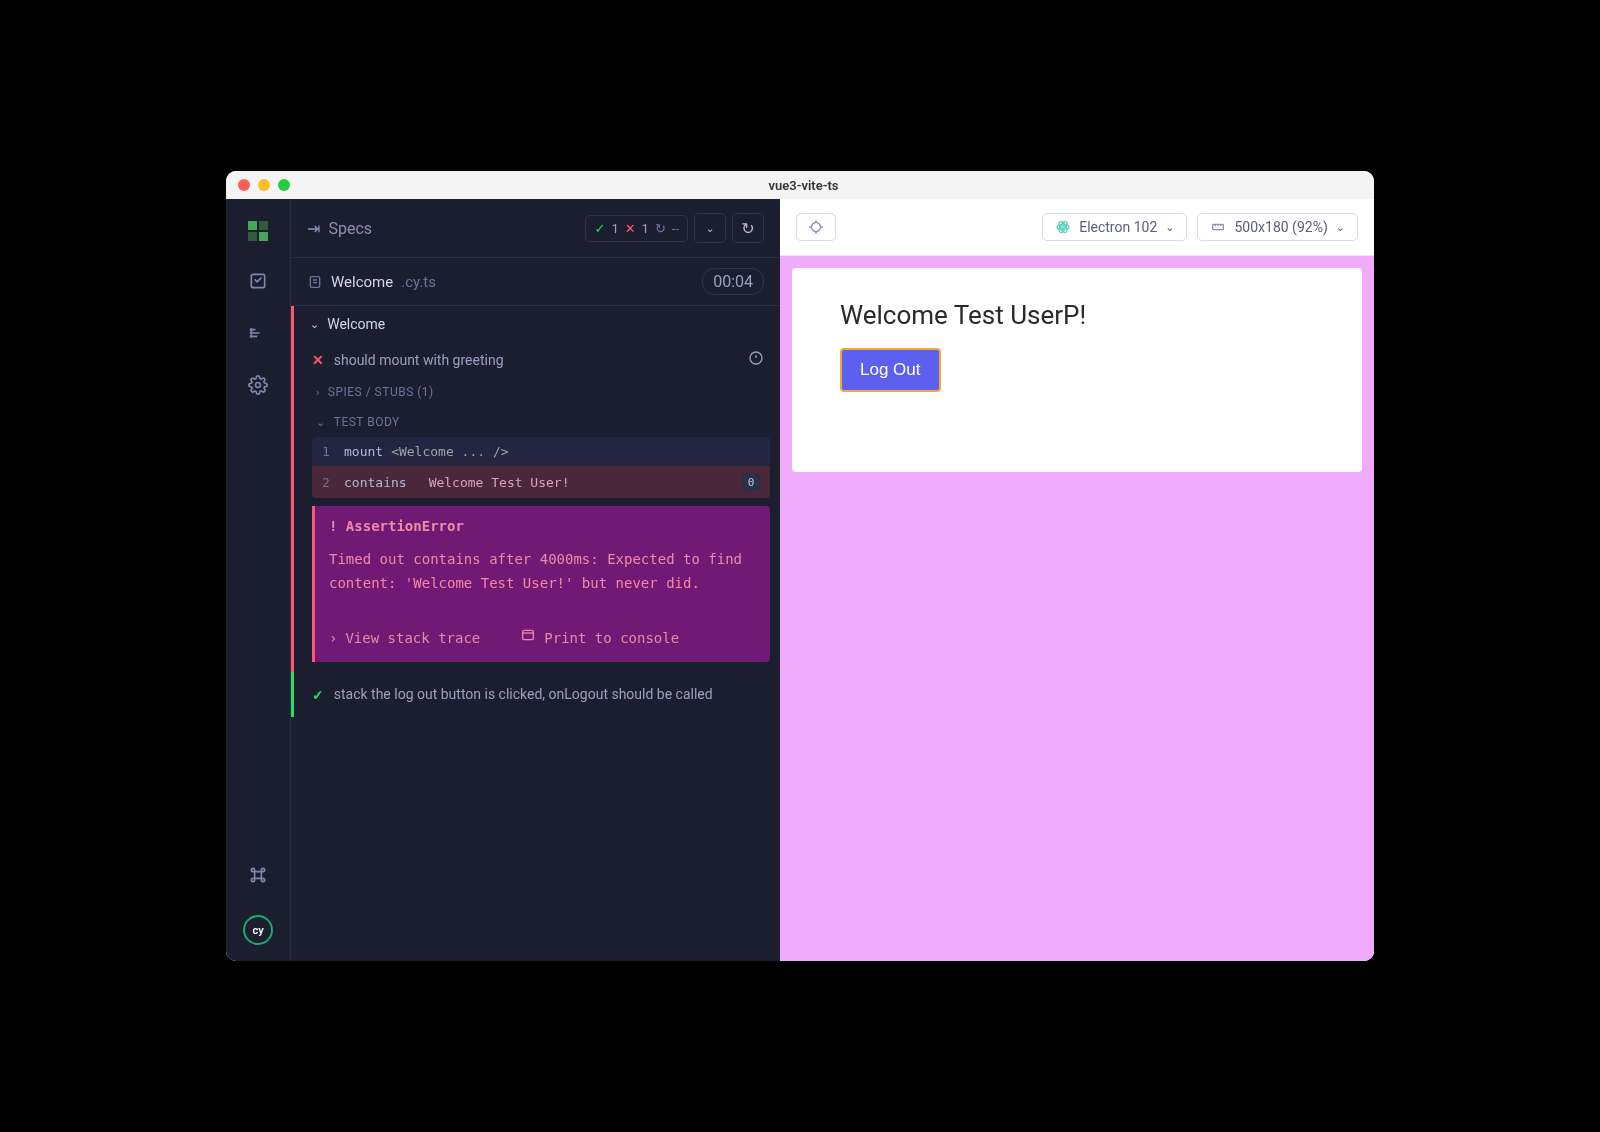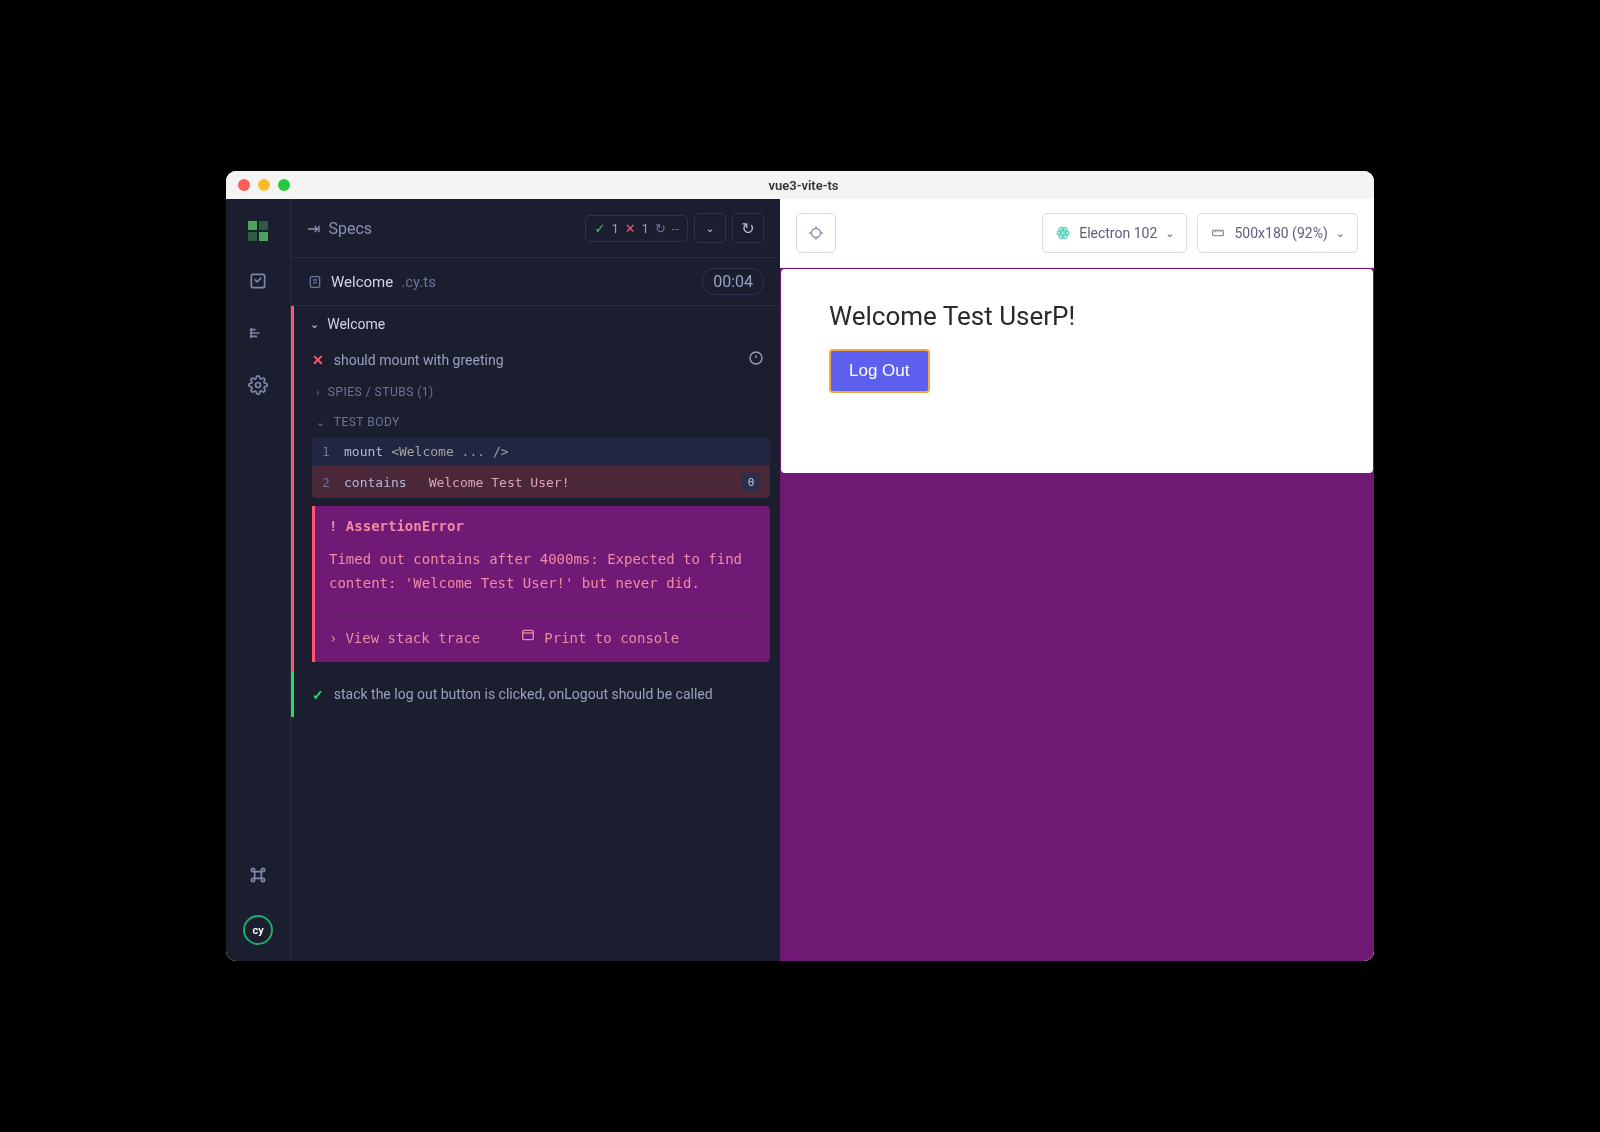--- a/index.html
+++ b/index.html
@@ -244,35 +244,35 @@
     .preview-toolbar {
       display: flex;
       align-items: center;
       padding: 14px 16px;
       gap: 10px;
       border-bottom: 1px solid #e6e8ef;
     }
     .pv-btn {
       border: 1px solid #d7dae8;
       border-radius: 5px;
-      height: 40px;
+      height: 28px;
       padding: 0 12px;
       display: flex;
       align-items: center;
       gap: 8px;
       font-size: 14px;
       color: #5a5f7d;
       cursor: pointer;
     }
     .pv-btn.icon-only { width: 40px; justify-content: center; padding: 0; }
     .pv-spacer { flex: 1; }
     .preview-canvas {
       flex: 1;
-      background: #701a75;
-      padding: 1px;
+      background: #f0abfc;
+      padding: 12px;
     }
     .component-frame {
       background: #fff;
       border-radius: 4px;
       padding: 32px 48px;
       width: 100%;
       height: 204px;
     }
     .welcome-text {
       font-size: 26px;

